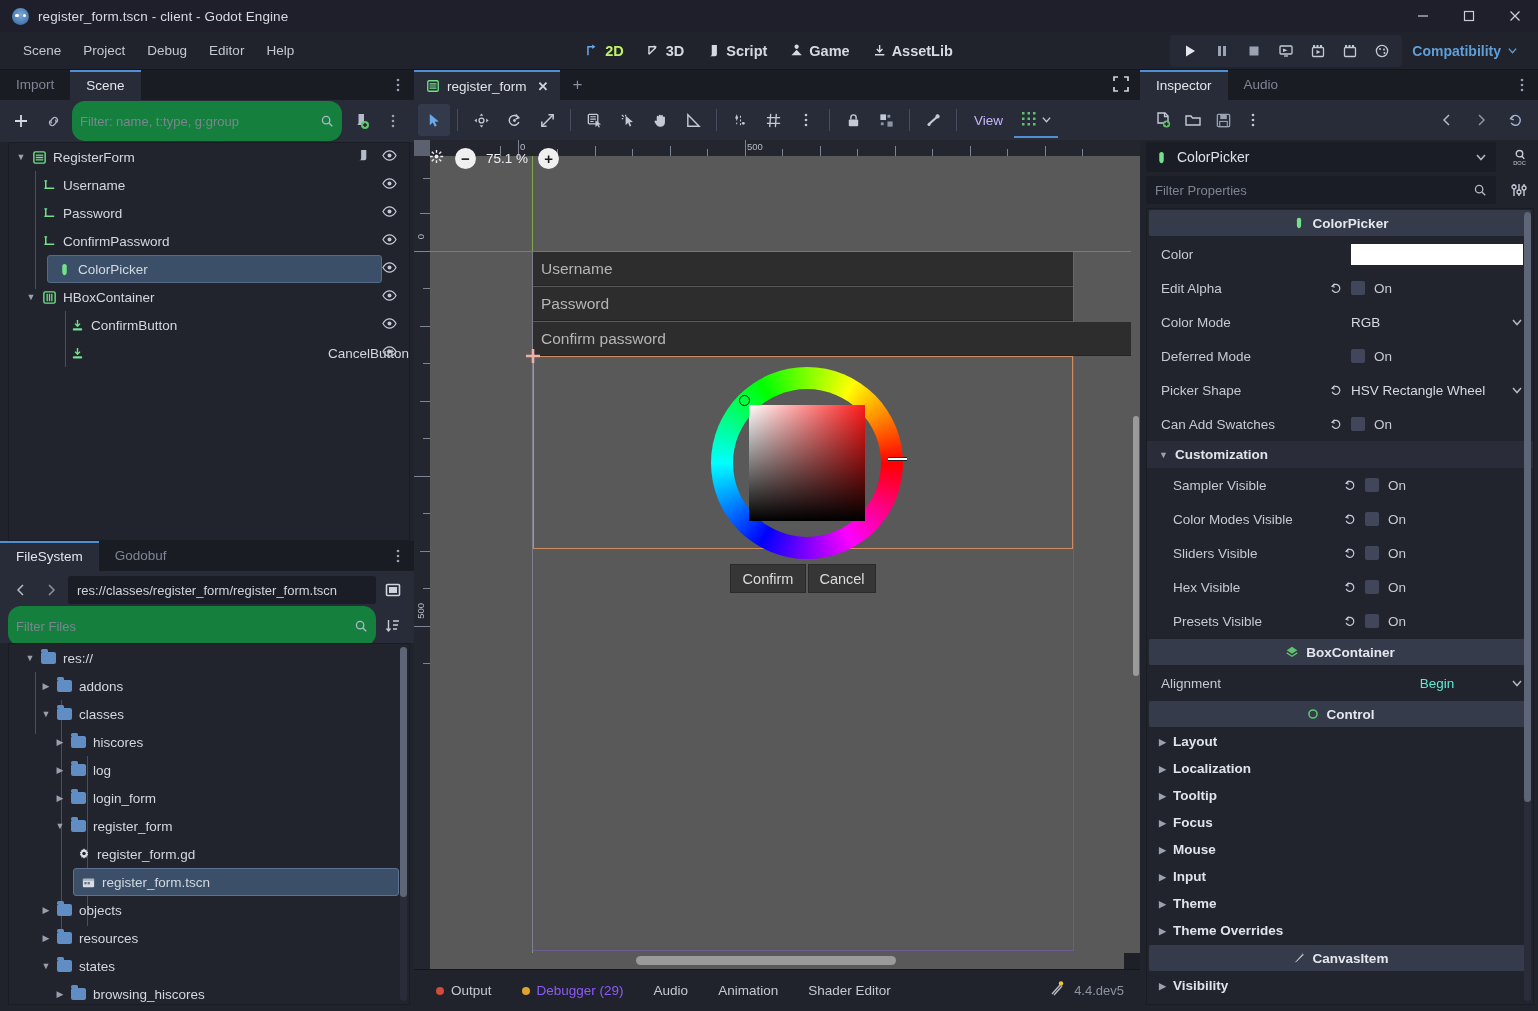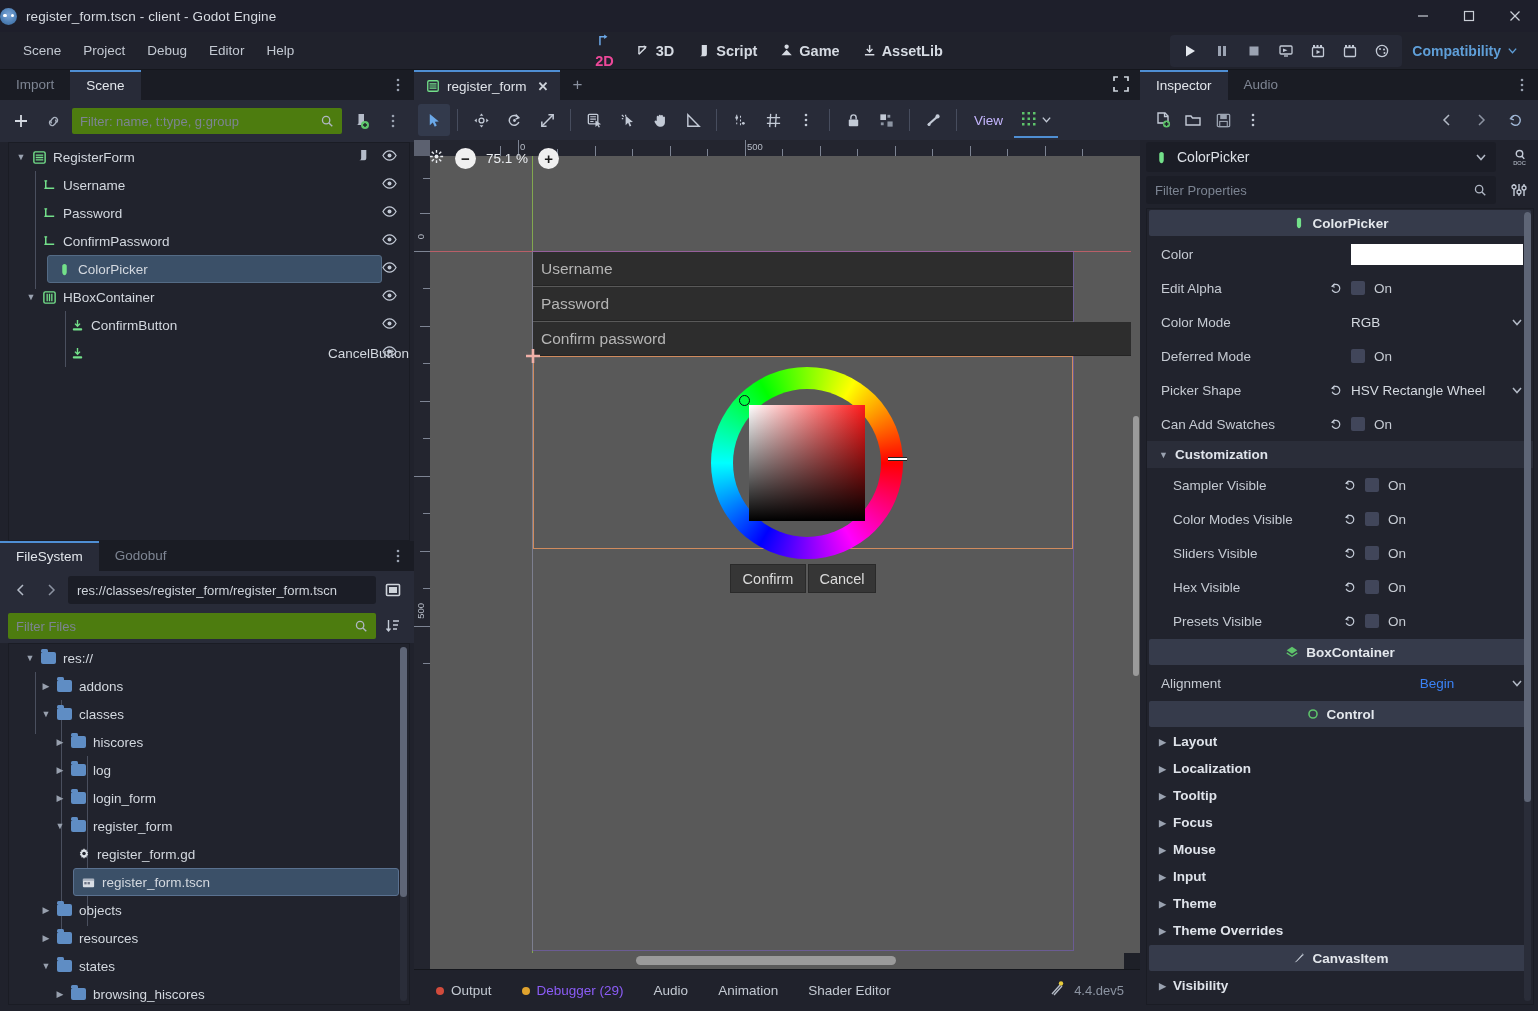--- a/index.html
+++ b/index.html
@@ -9,21 +9,21 @@
     font-family: "Liberation Sans", sans-serif;
     overflow: hidden;
     color: #c7ccd4;
     -webkit-font-smoothing: antialiased;
   }
   .app { position: relative; width: 1538px; height: 1011px; display: flex; flex-direction: column; }
 
   
   .titlebar {
     height: 32px; background: #1e1f2b; display: flex; align-items: center;
-    flex: 0 0 32px; position: relative;
+    padding-left: 12px; flex: 0 0 32px; position: relative;
   }
   .godot-logo {
     width: 17px; height: 17px; border-radius: 50%;
     background: radial-gradient(circle at 50% 40%, #7ea7d8 0%, #4d7fb5 60%, #3a6494 100%);
     position: relative; flex: 0 0 17px; margin-right: 9px;
   }
   .godot-logo::before, .godot-logo::after {
     content: ""; position: absolute; top: 6px; width: 3.5px; height: 3.5px;
     background: #fff; border-radius: 50%;
   }
@@ -46,21 +46,21 @@
   }
 
   .center-tabs {
     position: absolute; left: 50%; transform: translateX(-50%);
     display: flex; align-items: center; gap: 4px;
   }
   .ctab {
     display: flex; align-items: center; gap: 5px; padding: 4px 9px; border-radius: 3px;
     font-size: 14.5px; font-weight: bold; color: #d5dae2;
   }
-  .ctab.active { color: #ec4899; flex-direction: column; }
+  .ctab.active { color: #bef264; }
   .ctab svg { display: block; }
 
   .right-controls { position: absolute; right: 12px; display: flex; align-items: center; gap: 2px; }
   .play-group { display: flex; align-items: center; background: #262936; border-radius: 4px; padding: 2px 4px; }
   .pbtn { width: 32px; height: 28px; display: flex; align-items: center; justify-content: center; border-radius: 3px; }
   .compat {
     font-size: 14px; font-weight: bold; color: #5f9fd8; padding: 4px 8px;
     display: flex; align-items: center; gap: 6px; border-radius: 3px;
   }
 
@@ -81,21 +81,21 @@
   .ptab.active { color: #e2e6eb; background: #282b38; border-top: 2px solid #4f8fd4; }
   .ptab-more { position: absolute; right: 8px; top: 7px; }
 
   .toolrow {
     height: 42px; flex: 0 0 42px; display: flex; align-items: center; gap: 6px;
     padding: 0 8px; background: #282b38;
   }
   .icon-btn { width: 26px; height: 26px; display: flex; align-items: center; justify-content: center; border-radius: 3px; }
 
   .filterbox {
-    flex: 1 1 auto; height: 26px; background: #4d7c0f; border-radius: 2px;
+    flex: 1 1 auto; height: 40px; background: #15803d; border-radius: 13px;
     display: flex; align-items: center; padding: 0 8px; gap: 6px;
   }
   .filterbox input {
     flex: 1; background: transparent; border: none; outline: none;
     color: #d3d8df; font-size: 13px; font-family: inherit;
   }
   .filterbox input::placeholder { color: #7c8492; }
 
   .tree-area {
     flex: 1 1 auto; background: #21232d; margin: 0 4px 0 8px; overflow: hidden;
@@ -208,21 +208,21 @@
   }
   .prop-row { height: 34px; display: flex; align-items: center; padding: 0 10px 0 14px; font-size: 13.5px; color: #c5cad2; }
   .prop-row.indent { padding-left: 26px; }
   .prop-name { flex: 0 0 auto; }
   .prop-spacer { flex: 1 1 auto; }
   .revert { width: 18px; display: flex; align-items: center; justify-content: center; margin-right: 6px; }
   .prop-ctl { width: 172px; display: flex; align-items: center; gap: 9px; }
   .chk { width: 14px; height: 14px; background: #41465a; border-radius: 2px; }
   .swatch { width: 172px; height: 21px; background: #ffffff; }
   .dd { width: 172px; display: flex; align-items: center; justify-content: space-between; font-size: 13.5px; color: #d5dae1; }
-  .dd-center { width: 172px; display: flex; align-items: center; justify-content: center; position: relative; font-size: 13.5px; color: #3b82f6; }
+  .dd-center { width: 172px; display: flex; align-items: center; justify-content: center; position: relative; font-size: 13.5px; color: #5eead4; }
   .group-row { height: 27px; display: flex; align-items: center; padding-left: 12px; gap: 7px; font-size: 13.5px; font-weight: bold; color: #dfe3ea; }
   .arrow-r { font-size: 9px; color: #9aa2b0; }
   .pscroll { position: absolute; right: 2px; top: 3px; width: 7px; bottom: 3px; background: #2a2d39; border-radius: 4px; }
   .pscroll-thumb { position: absolute; left: 0; width: 7px; background: #5e6576; border-radius: 4px; }
   svg { pointer-events: none; }
 </style>
 </head>
 <body>
 
 <div class="app">

